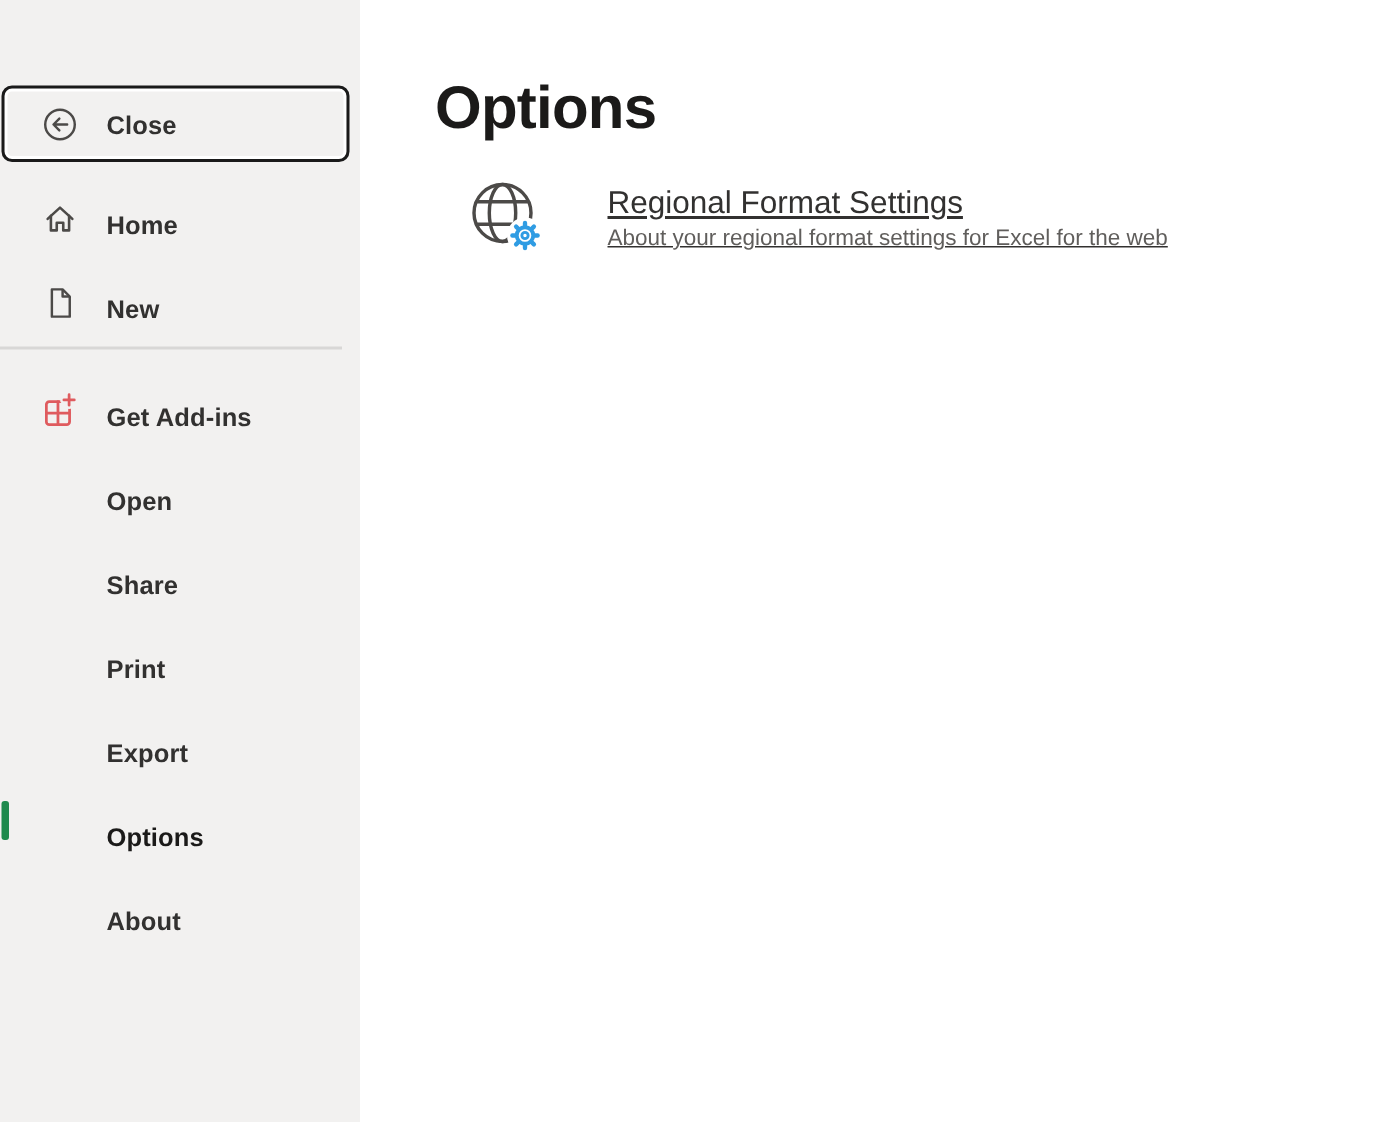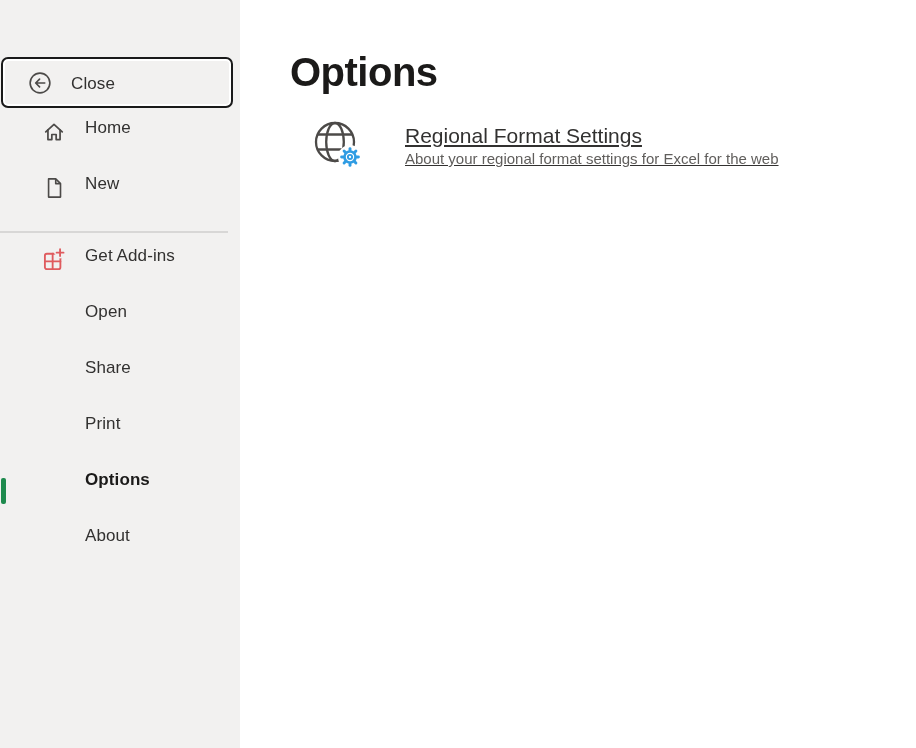--- a/index.html
+++ b/index.html
@@ -36,35 +36,36 @@
     padding-left:24px;
     background:transparent;
     border:2px solid var(--focus-border);
     border-radius:7px;
     box-shadow:inset 0 0 0 2px #ffffff;
     cursor:pointer;
     font:inherit;color:var(--text);
   }
   .nav-item{
     position:relative;
-    display:flex;align-items:flex-start;
+    display:flex;align-items:flex-end;
     height:40px;
     margin-bottom:16px;
-    padding-left:41px;
+    padding-left:27px;
     cursor:pointer;
   }
   .nav-icon{
     width:26px;height:26px;flex:0 0 26px;
     margin-right:18px;
     display:inline-flex;align-items:center;justify-content:center;
   }
   .nav-icon svg{display:block;}
   .nav-label{
     font-size:17px;line-height:1;color:var(--text);
     letter-spacing:.1px;
+    font-weight:bold;
   }
   .close-btn .nav-label{padding-top:1px;}
   .nav-item.selected .nav-label{font-weight:700;color:var(--text-strong);}
   .selected-indicator{
     position:absolute;left:1px;top:50%;
     transform:translateY(-50%);
     width:4.5px;height:26px;border-radius:2px;
     background:var(--accent-green);
   }
   .nav-divider{
@@ -174,20 +175,24 @@
     <div class="nav-item">
       <span class="nav-icon"></span>
       <span class="nav-label">Share</span>
     </div>
 
     <div class="nav-item">
       <span class="nav-icon"></span>
       <span class="nav-label">Print</span>
     </div>
 
+    <div class="nav-item">
+      <span class="nav-icon"></span>
+      <span class="nav-label">Export</span>
+    </div>
 
     <div class="nav-item selected">
       <span class="selected-indicator"></span>
       <span class="nav-icon"></span>
       <span class="nav-label">Options</span>
     </div>
 
     <div class="nav-item">
       <span class="nav-icon"></span>
       <span class="nav-label">About</span>

